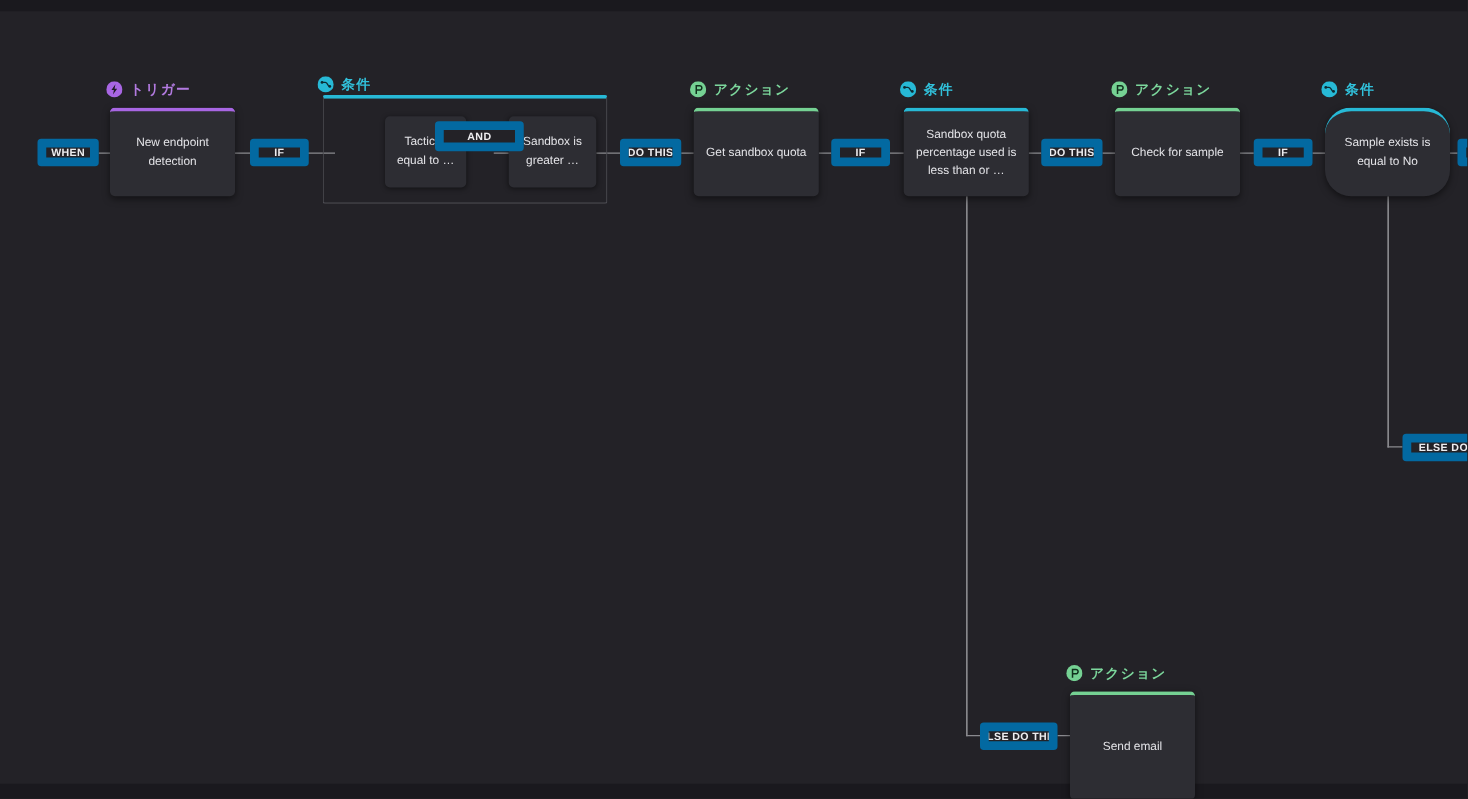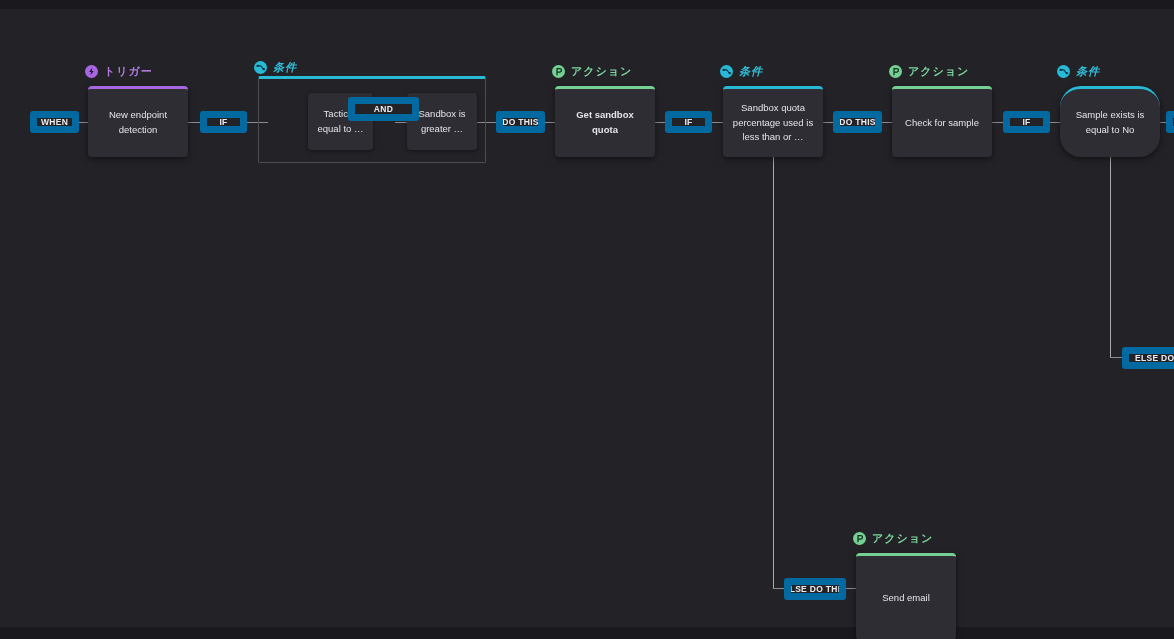--- a/index.html
+++ b/index.html
@@ -31,21 +31,21 @@
   .group{
     position:absolute;box-sizing:border-box;background:transparent;
     border:1px solid #4c4c52;border-top:3px solid var(--condition,#27b9d6);
     border-radius:2px;z-index:1;
   }
   .type-label{
     position:absolute;display:flex;align-items:center;gap:6px;
     font-size:11px;font-weight:700;letter-spacing:1px;z-index:3;white-space:nowrap;
   }
   .type-label.trigger{color:#b27ae0;}
-  .type-label.condition{color:#31c0da;font-style:italic;}
+  .type-label.condition{color:#31c0da;}
   .type-label.action{color:#7cd79c;}
   .type-label .icn{display:flex;width:13px;height:13px;}
 </style>
 </head>
 <body>
 
 <div class="canvas">
 
   <div class="chrome-strip" style="top:0;height:9px;"></div>
   <div class="chrome-strip" style="top:627px;height:12px;"></div>
@@ -168,21 +168,21 @@
   </div>
 
   <div class="node condition inner" style="left:268px;top:93px;width:65px;height:57px;margin-left:40px;">
     <span>Tactic is equal to …</span>
   </div>
 
   <div class="node condition inner" style="left:407px;top:93px;width:70px;height:57px;">
     <span>Sandbox is greater …</span>
   </div>
 
-  <div class="node action" style="left:555px;top:86px;width:100px;height:71px;font-weight:bold;">
+  <div class="node action" style="left:555px;top:86px;width:100px;height:71px;">
     <span>Get sandbox quota</span>
   </div>
 
   <div class="node action" style="left:892px;top:86px;width:100px;height:71px;">
     <span>Check for sample</span>
   </div>
 
   <div class="node condition" style="left:723px;top:86px;width:100px;height:71px;">
     <span>Sandbox quota percentage used is less than or …</span>
   </div>

